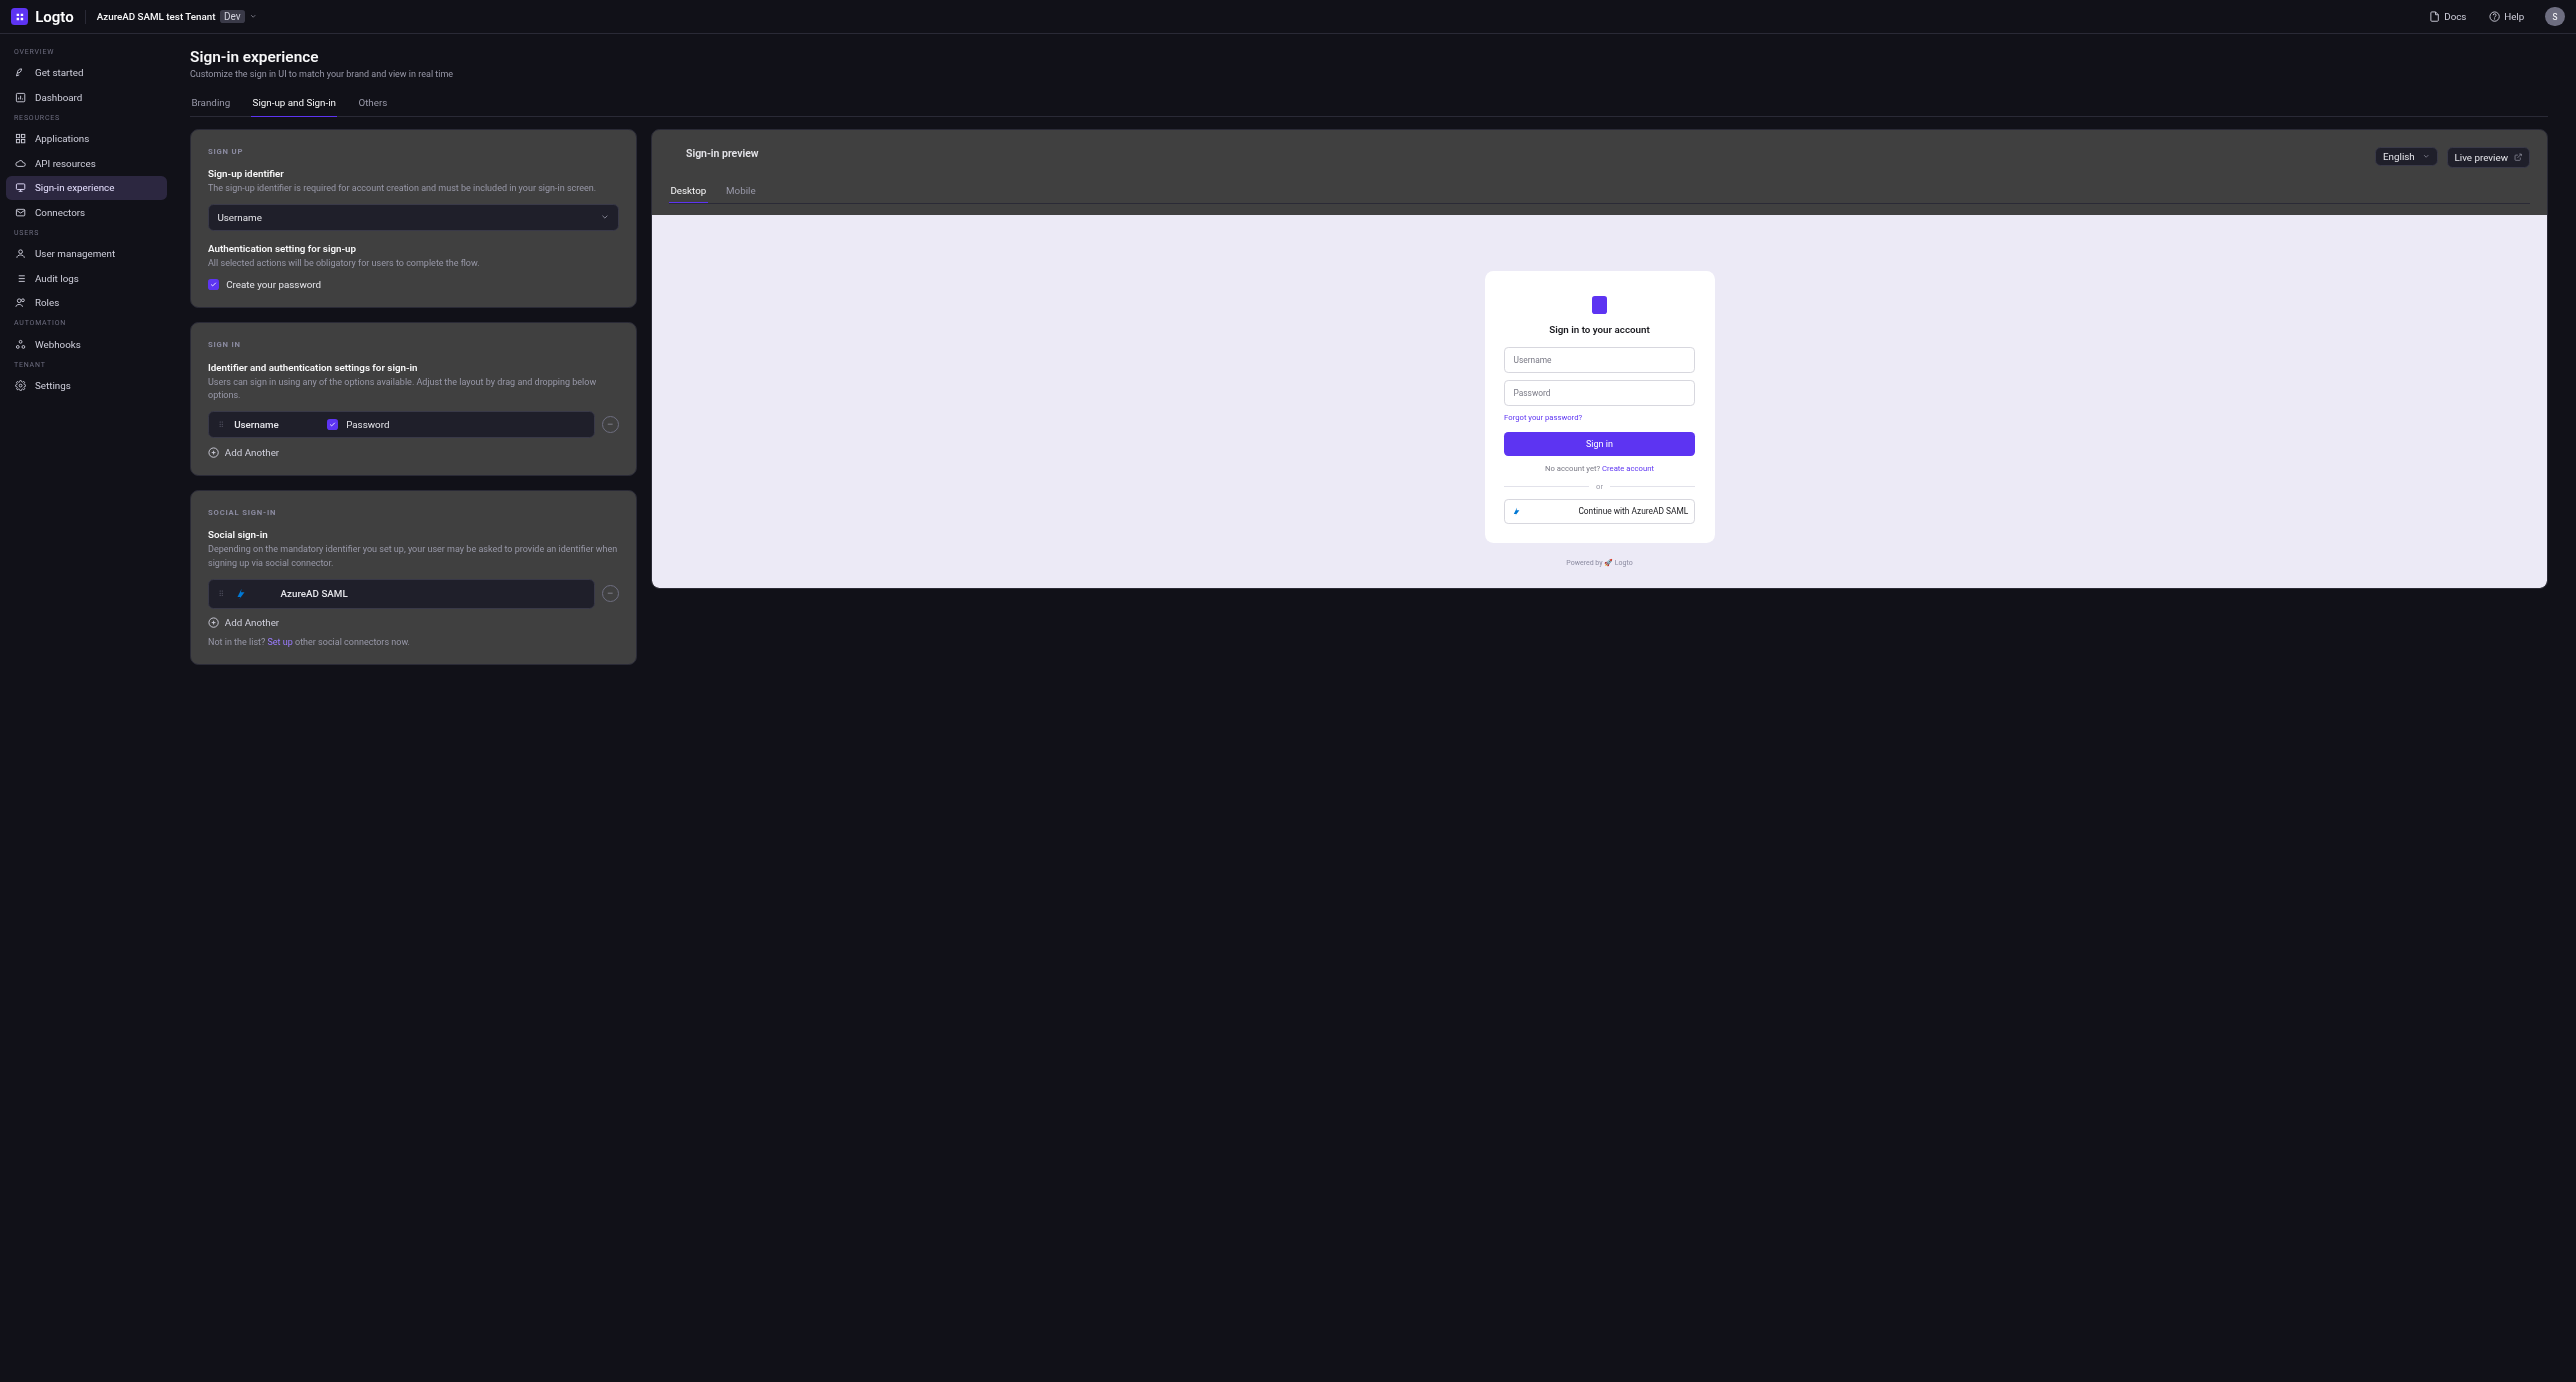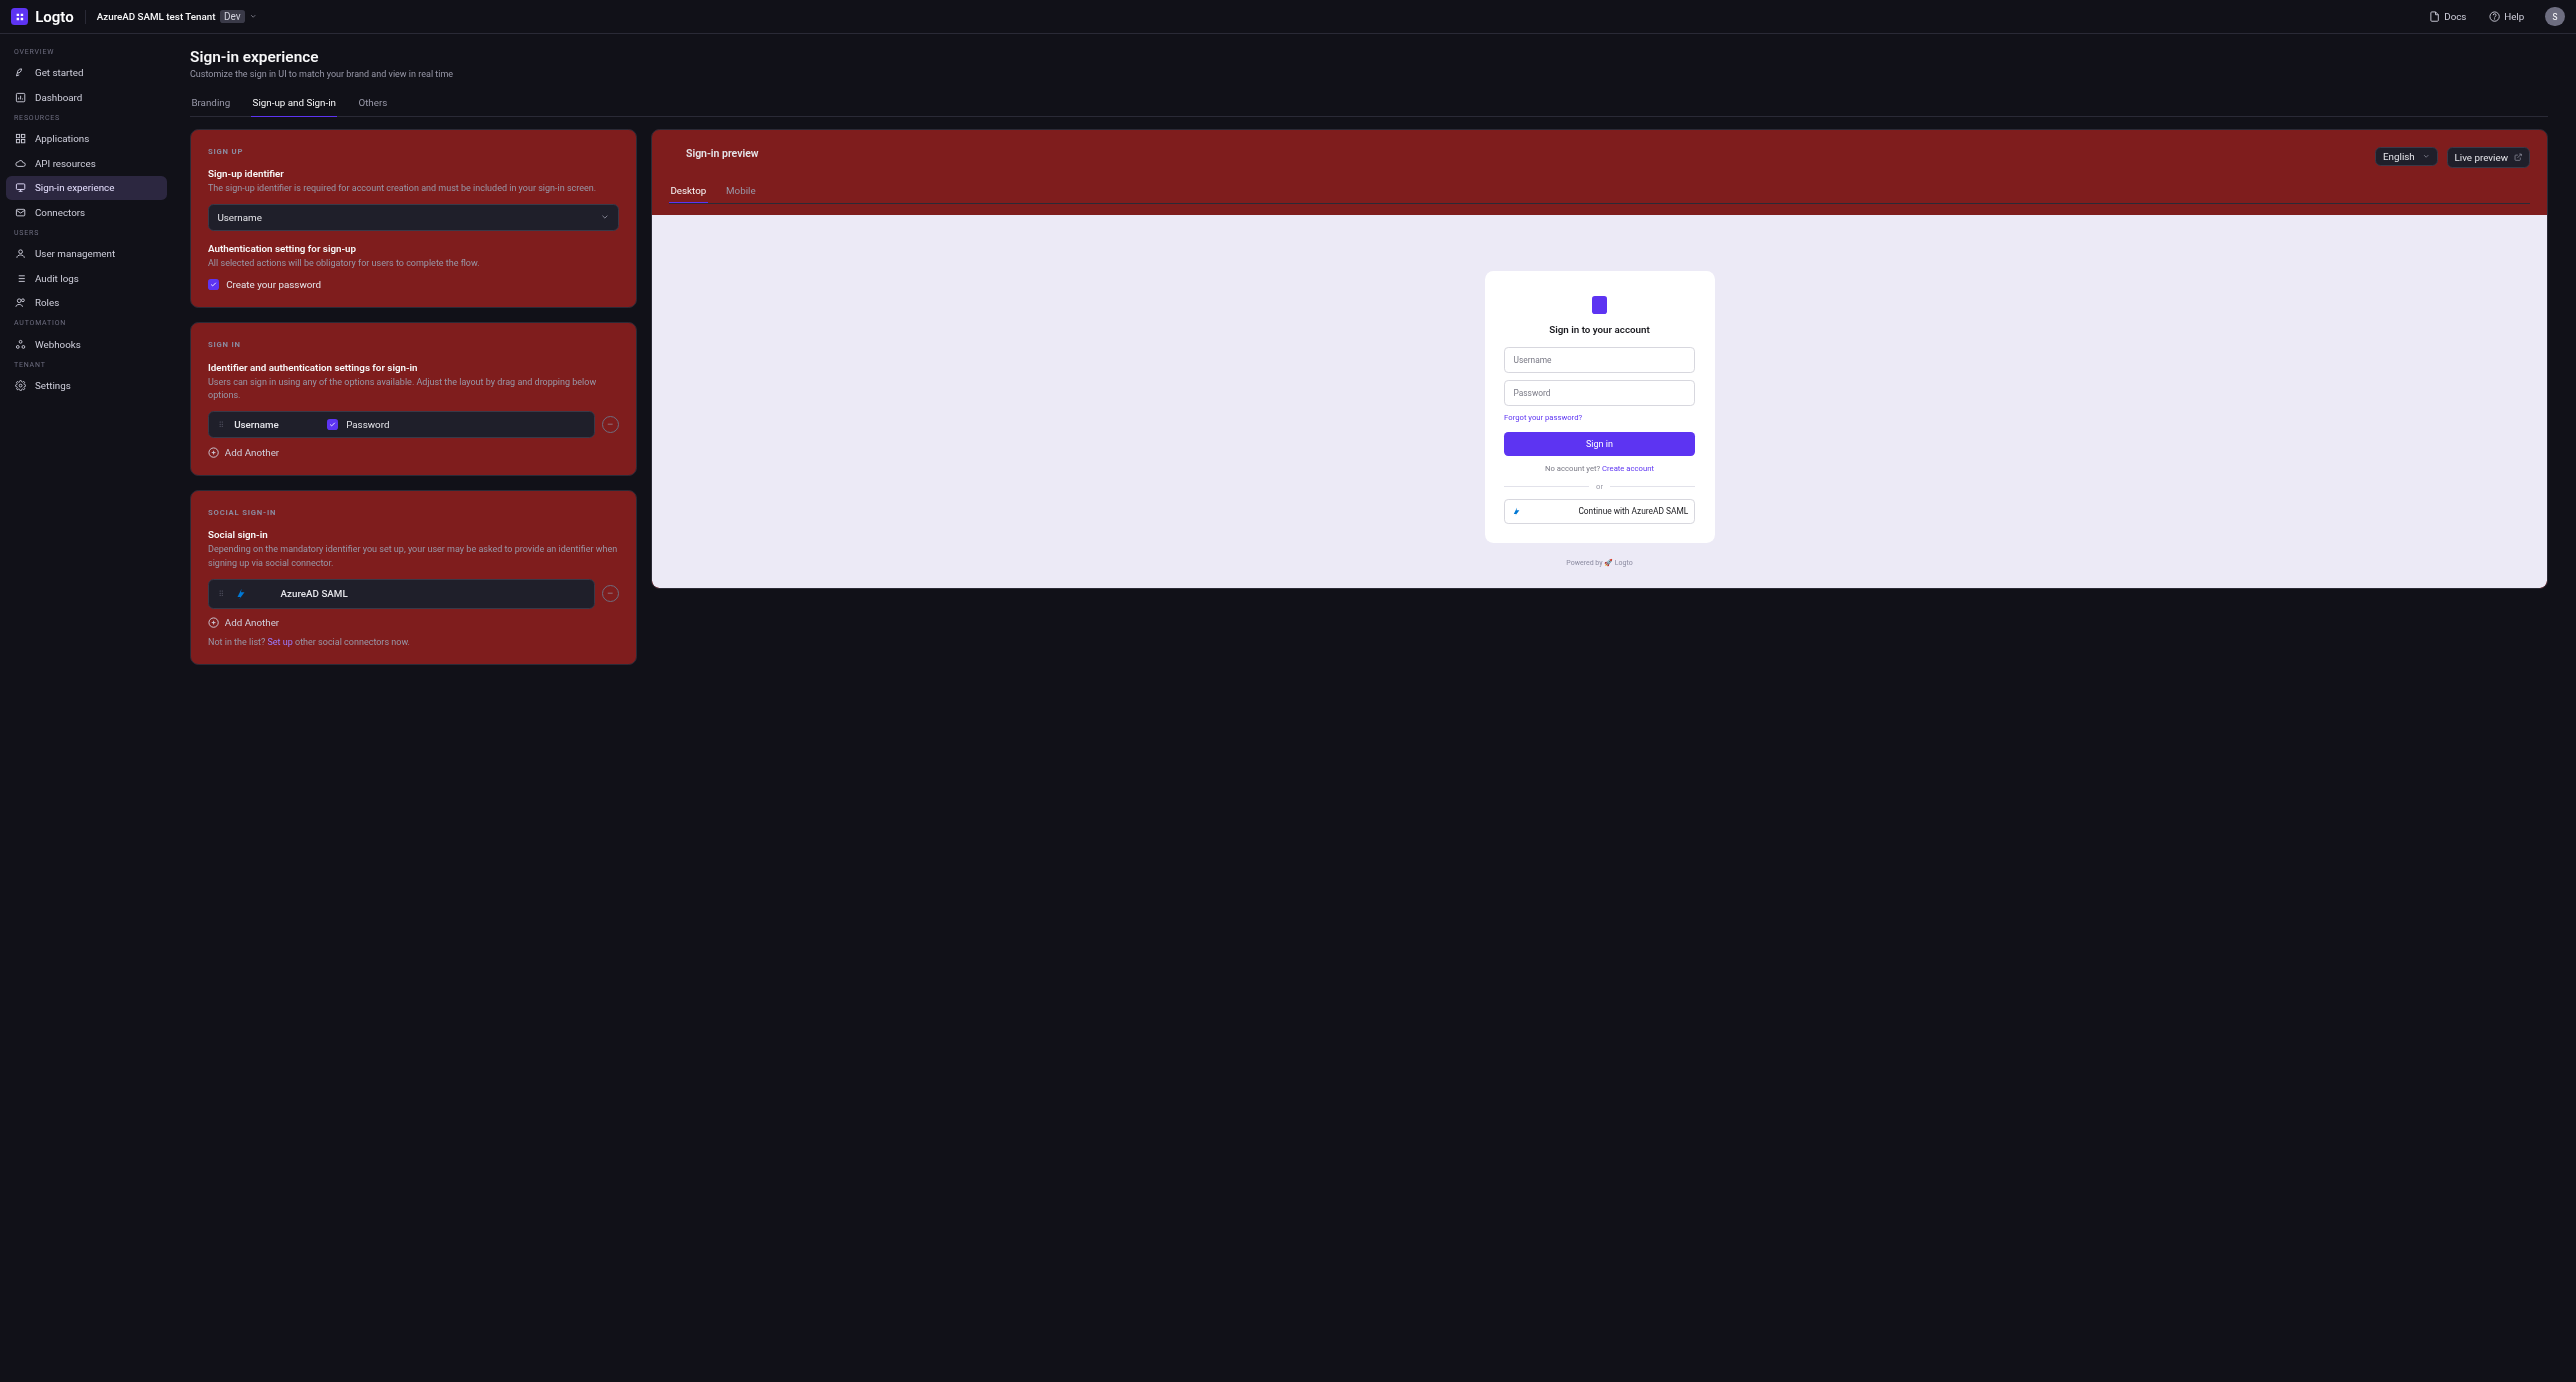--- a/index.html
+++ b/index.html
@@ -44,21 +44,21 @@
     .page-title { font-size:15.4px; font-weight:600; color:#f7f7f8;}
     .page-sub { font-size:9px; color:#9898a8; margin-top:2.8px;}
     .tabs { display:flex; gap:19.6px; margin-top:11.2px; border-bottom:0.7px solid #2a2a36;}
     .tab { padding:7px 1.4px 8.4px 1.4px; color:#9898a8; cursor:pointer; position:relative;}
     .tab.active { color:#f7f7f8;}
     .tab.active::after { content:""; position:absolute; left:0; right:0; bottom:-0.7px; height:1.4px; background:#5d34f2;}
     
     .two-col { display:flex; gap:14px; margin-top:11.2px;}
     .col-left { flex:1; max-width:447px;}
     .col-right { flex:1;}
-    .card { background:#7f1d1d; border:0.7px solid #2a2a36; border-radius:8.4px; padding:17px; margin-bottom:14px;}
+    .card { background:#404040; border:0.7px solid #2a2a36; border-radius:8.4px; padding:17px; margin-bottom:14px;}
     .card-section-title { font-size:7.7px; letter-spacing:0.8px; color:#8b8ba0; text-transform:uppercase; font-weight:700;}
     .field-title { font-size:9.8px; font-weight:600; color:#f7f7f8; margin-top:12.6px;}
     .field-sub { font-size:9px; color:#9898a8; margin-top:2.8px; line-height:1.5;}
     .select { margin-top:8.4px; background:#1f1f2a; border:0.7px solid #393948; border-radius:5.6px; padding:7px 8.4px; display:flex; align-items:center; justify-content:space-between; cursor:pointer;}
     .checkbox-row { display:flex; align-items:center; gap:7px; margin-top:8.4px;}
     .checkbox { width:11.2px; height:11.2px; border-radius:2.8px; background:#5d34f2; display:flex; align-items:center; justify-content:center; color:#fff; font-size:7.7px;}
     .method-row { margin-top:8.4px; background:#1f1f2a; border:0.7px solid #393948; border-radius:5.6px; padding:7px 8.4px; display:flex; align-items:center; gap:8.4px;}
     .drag-handle { color:#6e6e80; cursor:grab;}
     .method-name { width:84px; font-weight:500;}
     .circle-btn { width:17px; height:17px; border:1px solid #6e6e80; border-radius:50%; display:flex; align-items:center; justify-content:center; color:#9898a8; cursor:pointer; background:transparent;}

